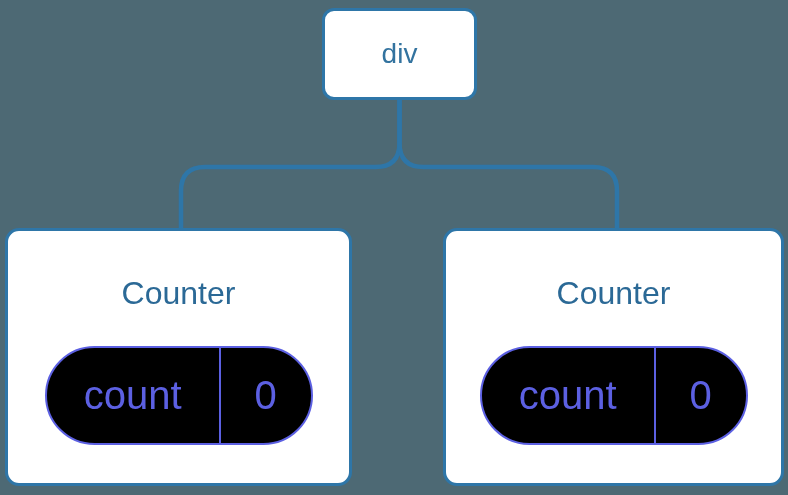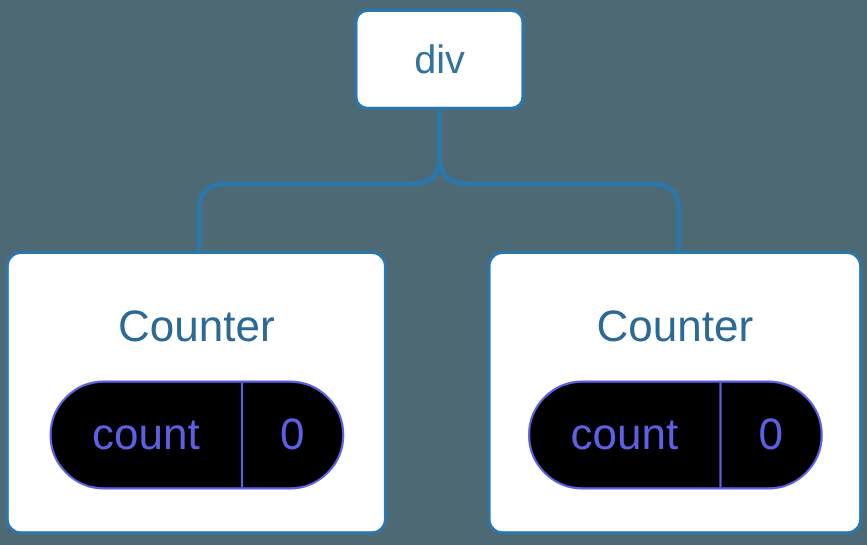--- a/index.html
+++ b/index.html
@@ -23,21 +23,21 @@
     top: 8px;
     width: 155px;
     height: 92px;
     box-sizing: border-box;
     background: #ffffff;
     border: 3px solid #2e76a8;
     border-radius: 12px;
     display: flex;
     align-items: center;
     justify-content: center;
-    font-size: 36px;
+    font-size: 28px;
     font-weight: 500;
     color: #33739f;
     z-index: 2;
   }
 
   
   .connector {
     position: absolute;
     left: 0;
     top: 0;
@@ -62,21 +62,21 @@
   }
   .counter-node.left  { left: 5px;   width: 347px; }
   .counter-node.right { left: 443px; width: 341px; }
 
   .counter-title {
     position: absolute;
     top: 44px;
     left: 0;
     width: 100%;
     text-align: center;
-    font-size: 40px;
+    font-size: 32px;
     font-weight: 500;
     color: #2b6996;
   }
 
   .state-pill {
     position: absolute;
     top: 115px;
     left: 50%;
     transform: translateX(-50%);
     width: 268px;

